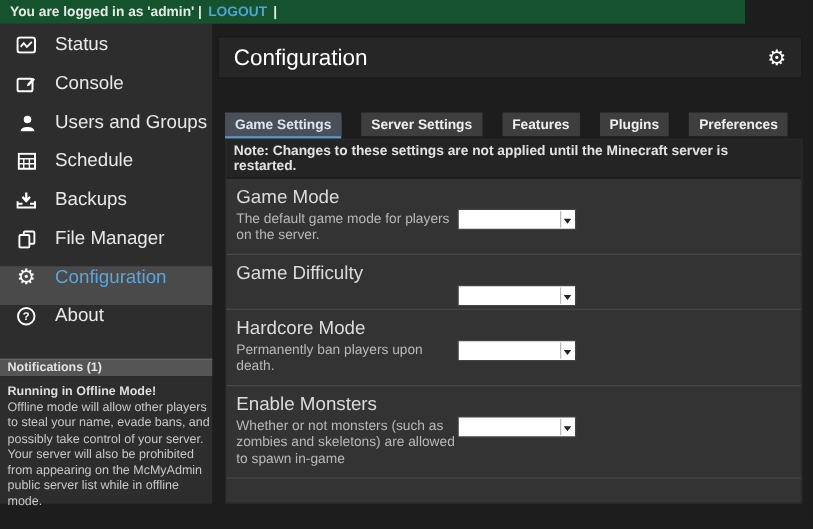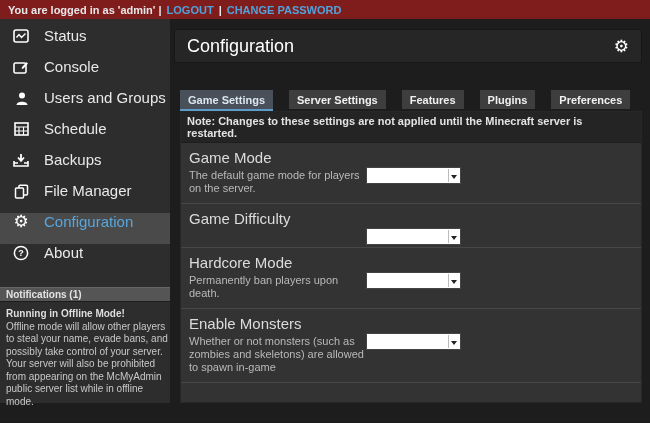--- a/index.html
+++ b/index.html
@@ -1,21 +1,21 @@
 <!DOCTYPE html>
 <html><head>
 <meta charset="utf-8">
 <style>
   * { margin:0; padding:0; box-sizing:border-box; }
   html,body { width:650px; height:423px; overflow:hidden; background:#1d1d1d;
     font-family:"Liberation Sans", sans-serif; }
 
   
-  .topbar { position:absolute; left:0; top:0; width:650px; height:19px;
-    background:#7f1d1d; color:#e8e8e8; font-size:11px; font-weight:bold;
+  .topbar { position:absolute; left:0; top:0; width:596px; height:19px;
+    background:#14532d; color:#e8e8e8; font-size:11px; font-weight:bold;
     display:flex; align-items:center; padding-left:8px; gap:5px; z-index:5; }
   .topbar a { color:#4fa3dc; text-decoration:none; cursor:pointer; }
   .topbar .sep { color:#e8e8e8; }
 
   
   .sidebar { position:absolute; left:0; top:19px; width:170px; height:384px;
     background:#2d2d2d; }
   .nav { padding-top:8px; }
   .nav-item { height:31px; display:flex; gap:14px;
     padding-left:12px; color:#e9e9e9; font-size:15px; cursor:pointer; }
@@ -76,21 +76,20 @@
     font-size:11px; font-weight:bold; display:flex; align-items:center;
     justify-content:flex-end; padding-right:8px; }
 </style>
 </head>
 <body>
 
 <div class="topbar">
   <span>You are logged in as 'admin' |</span>
   <a>LOGOUT</a>
   <span class="sep">|</span>
-  <a>CHANGE PASSWORD</a>
 </div>
 
 <div class="sidebar">
   <div class="nav">
 
     <div class="nav-item">
       <span class="nav-icon">
         <svg width="16" height="14" viewBox="0 0 16 14">
             <rect x="1" y="1" width="14" height="12" rx="2" fill="none" stroke="#fff" stroke-width="1.6"></rect>
             <polyline points="3.5,8.5 6,5.5 8.5,8.5 12.5,4.5" fill="none" stroke="#fff" stroke-width="1.4"></polyline>

